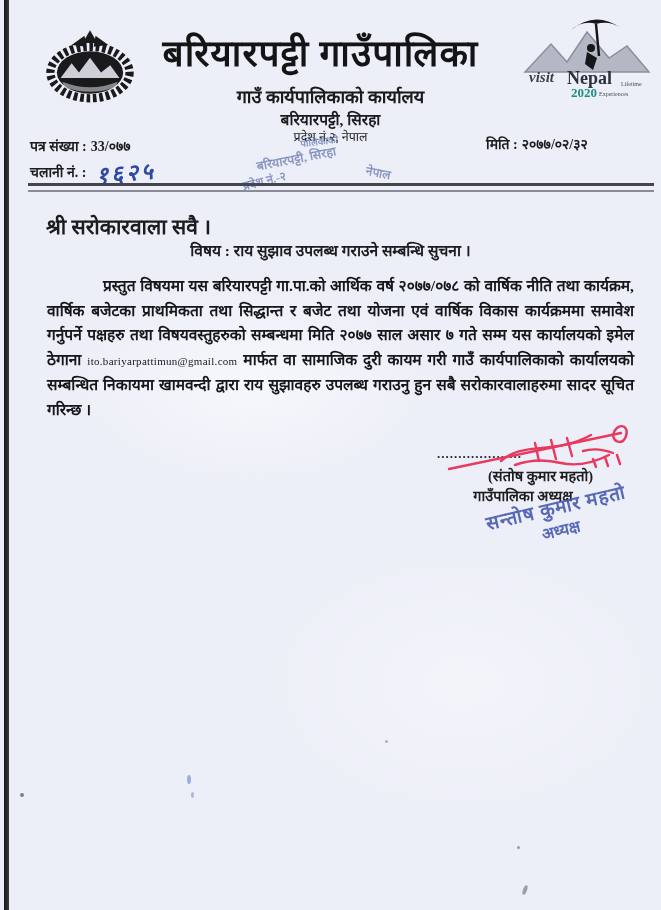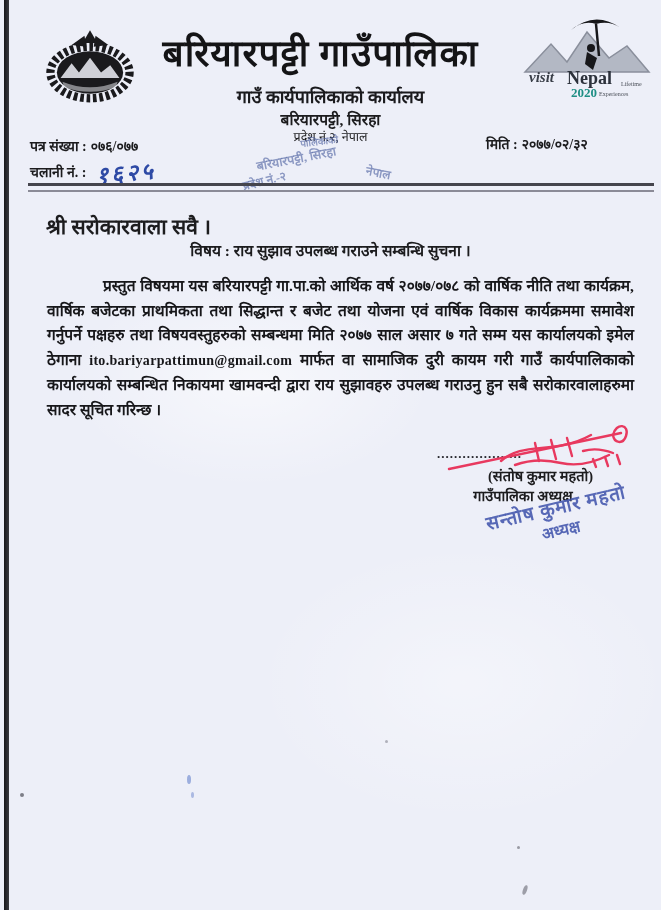--- a/index.html
+++ b/index.html
@@ -38,21 +38,21 @@
     font-family:"DejaVu Serif",serif;
   }
   .date-line { left:486px; top:134px; }
   .double-rule { left:28px; top:183px; width:626px; height:4px; border-top:3px solid #45454d; border-bottom:2px solid #8b8b97; }
   .addressee { left:46px; top:212px; font-size:21px; font-weight:bold; }
   .subject-line { left:0; top:239px; width:661px; text-align:center; box-sizing:border-box; font-size:15.5px; font-weight:bold; }
   .body-par {
     left:47px; top:274px; width:587px; font-size:15.5px; font-weight:600;
     line-height:24.6px; text-align:justify; text-indent:56px; color:#17171a;
   }
-  .email { font-weight:bold; font-size:14px; letter-spacing:.3px; }
+  .email { font-weight:normal; font-size:11px; letter-spacing:.3px; }
   .sig-dots { left:437px; top:446px; font-size:13px; font-weight:bold; letter-spacing:1px; color:#26262c; }
   .sig-scrawl { left:443px; top:421px; width:205px; height:58px; }
   .sig-name { left:438px; top:465px; width:205px; text-align:center; font-size:14.5px; font-weight:bold; white-space:nowrap; }
   .sig-title { left:438px; top:485px; width:170px; text-align:center; font-size:14.5px; font-weight:bold; white-space:nowrap; }
   .officer-stamp {
     left:458px; top:494px; width:200px; text-align:center;
     color:rgba(74,92,176,.92); font-weight:bold; transform:rotate(-13deg);
   }
   .stamp-name { font-size:19px; letter-spacing:1px; white-space:nowrap; display:block; }
   .stamp-title { font-size:16px; display:block; margin-top:-1px; }
@@ -97,21 +97,21 @@
 
   <div class="abs round-stamp">
     <span class="rs-0">पालिकाको</span>
     <span class="rs-1">बरियारपट्टी, सिरहा</span>
     <span class="rs-2">प्रदेश नं.-२</span>
     <span class="rs-3">नेपाल</span>
   </div>
 
   <div class="abs letter-no">
     <span class="meta-label">पत्र संख्या :</span>
-    <span class="meta-value">०७६/०७७</span>
+    <span class="meta-value">33/०७७</span>
   </div>
   <div class="abs chalani">
     <span class="meta-label">चलानी नं. :</span>
     <span class="chalani-value">१६२५</span>
   </div>
   <div class="abs date-line">
     <span class="meta-label">मिति :</span>
     <span class="meta-value">२०७७/०२/३२</span>
   </div>
 

